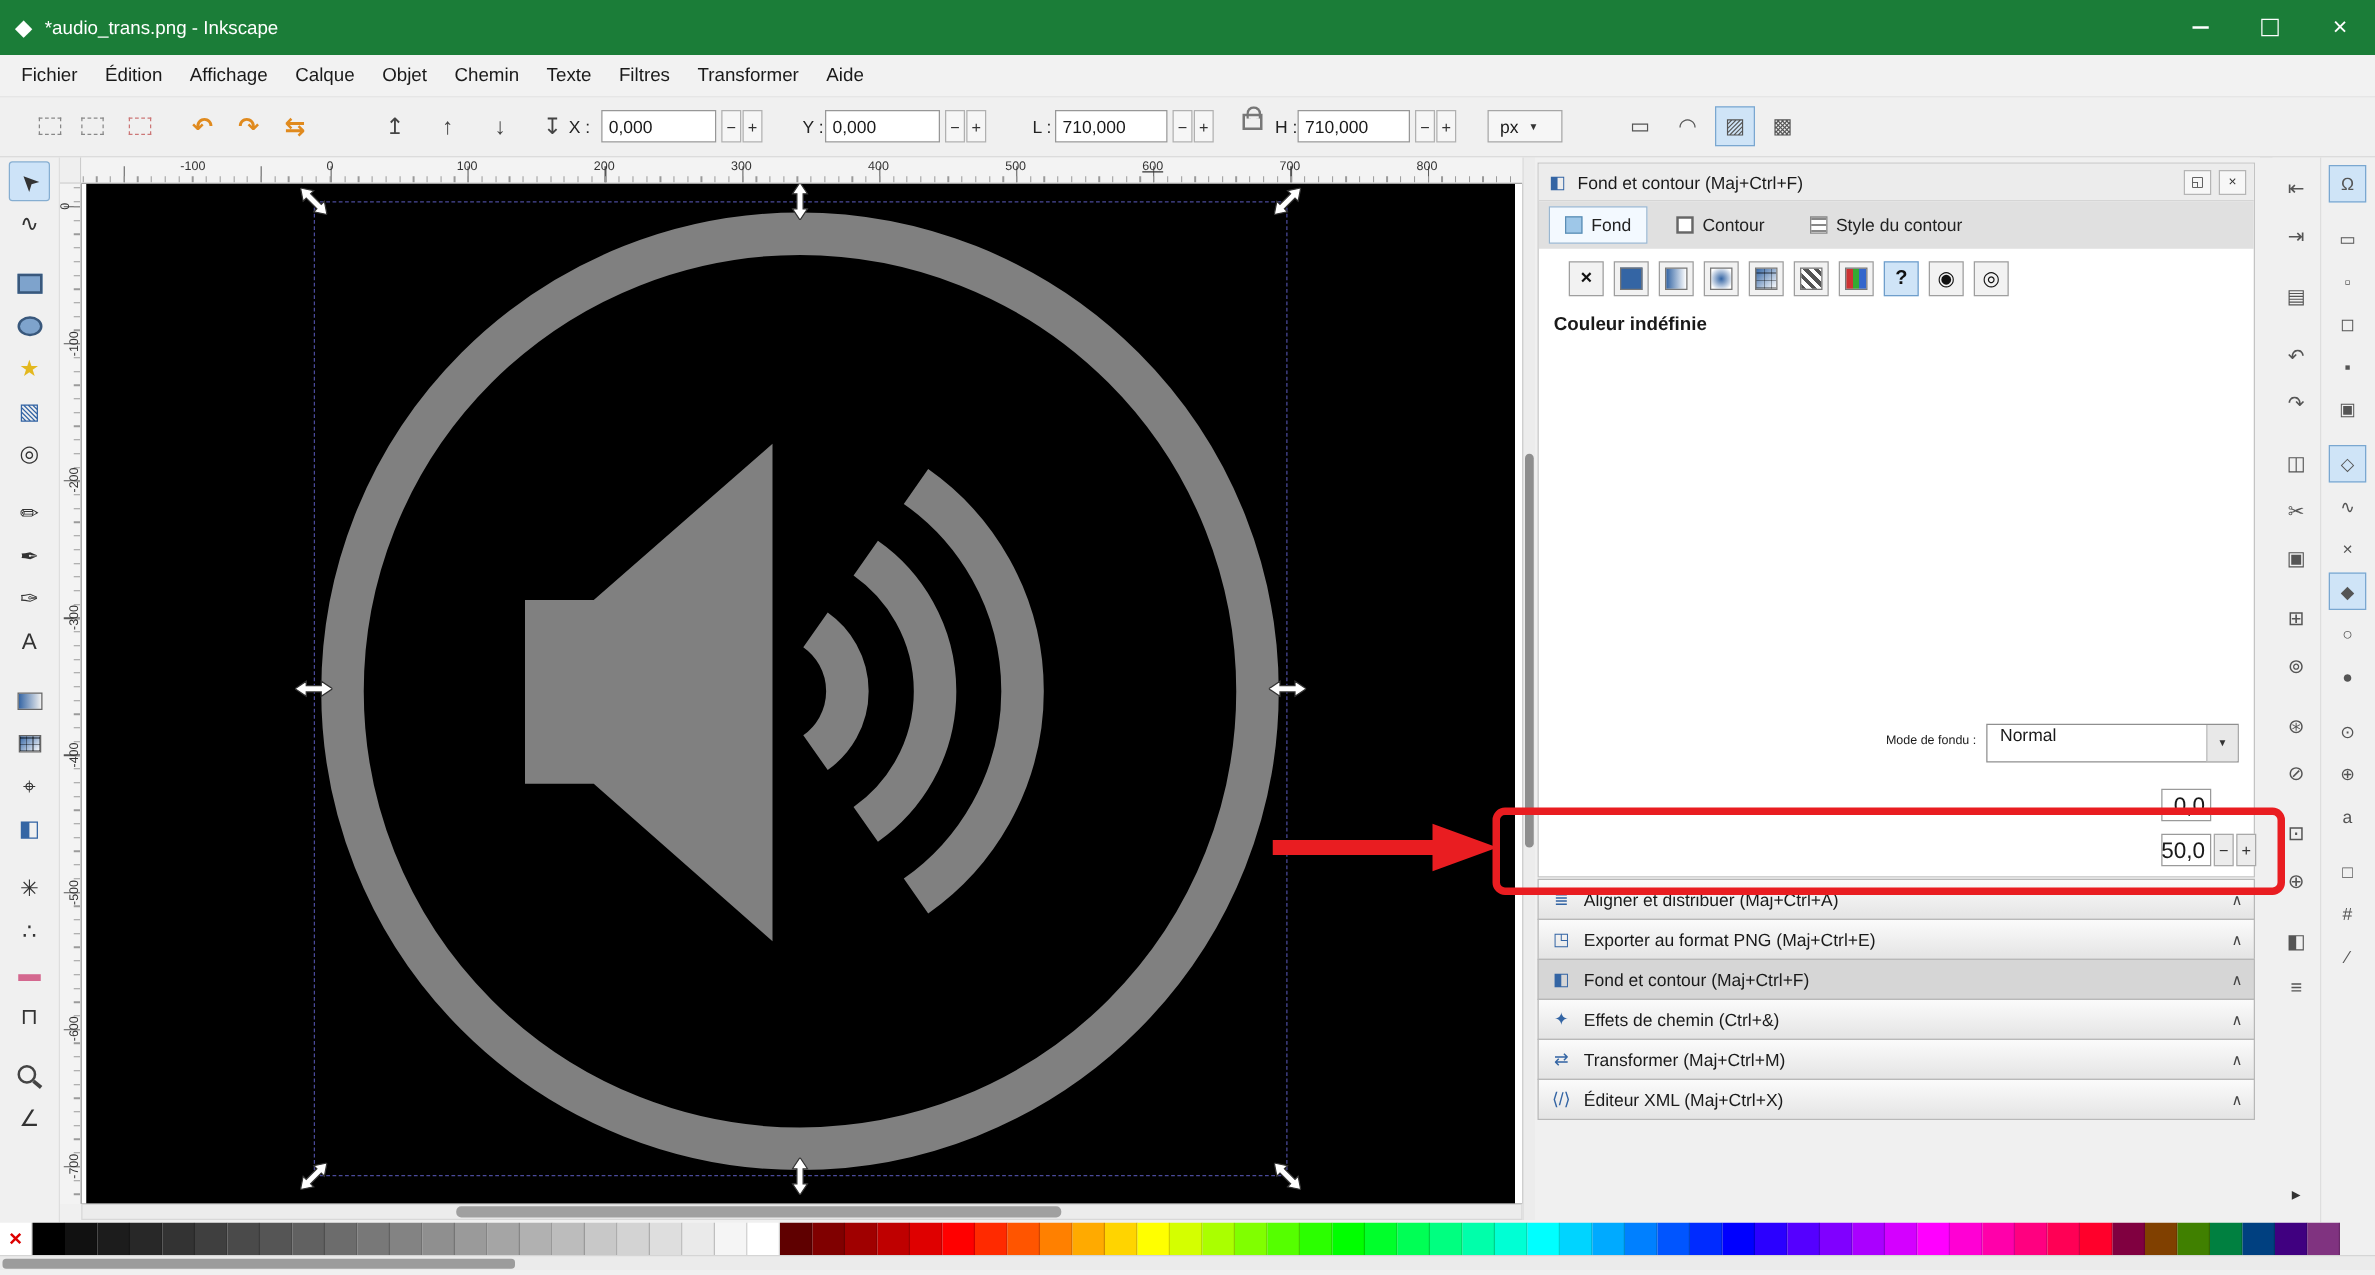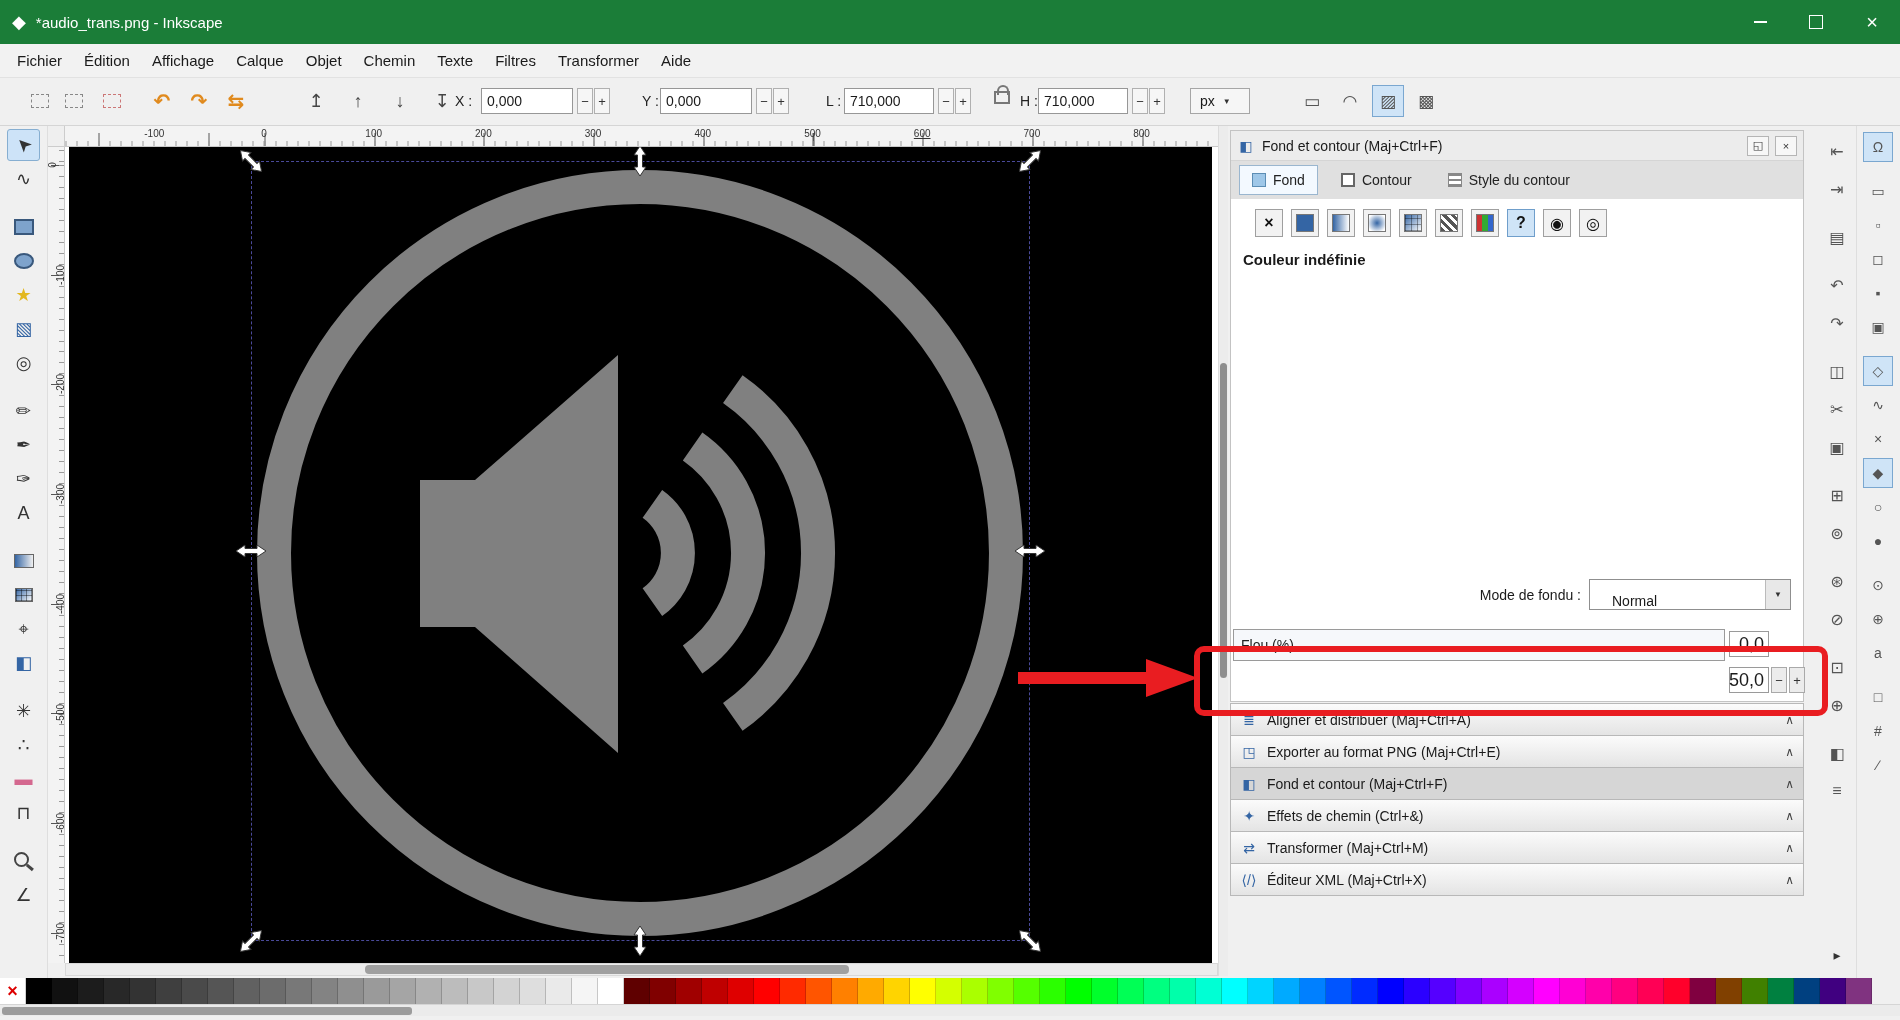--- a/index.html
+++ b/index.html
@@ -85,22 +85,22 @@
   .pbtn.active{background:#cfe4f7;border-color:#6f9ecb;}
   .pglyph{font-size:16px;font-weight:bold;color:#111;}
   .chip{width:18px;height:18px;border:1px solid #777;box-sizing:border-box;}
   .chip.flat{background:#3465a4;}
   .chip.linear{background:linear-gradient(90deg,#3465a4,#ffffff);}
   .chip.radial{background:radial-gradient(circle at 50% 50%,#3465a4,#ffffff 85%);}
   .chip.mesh{background-image:repeating-linear-gradient(90deg,rgba(0,0,0,.35) 0 1px,transparent 1px 6px),repeating-linear-gradient(0deg,rgba(0,0,0,.35) 0 1px,transparent 1px 6px),linear-gradient(135deg,#3465a4,#fff);}
   .chip.pattern{background-image:repeating-linear-gradient(45deg,#555 0 3px,#fff 3px 6px);}
   .chip.swatchc{background-image:linear-gradient(90deg,#c33 0 33%,#3a3 33% 66%,#36c 66%);}
   .status-text{position:absolute;left:12px;top:120px;font-size:15px;font-weight:bold;}
-  .blend-label{position:absolute;left:120px;top:456px;width:230px;text-align:right;font-size:14px;}
-  .combo{position:absolute;left:358px;top:448px;width:202px;height:31px;box-sizing:border-box;background:#fff;border:1px solid #8f8f8f;display:flex;align-items:flex-end;padding-left:22px;font-size:14px;}
+  .blend-label{position:absolute;left:120px;top:456px;width:230px;text-align:right;font-size:10px;}
+  .combo{position:absolute;left:358px;top:448px;width:202px;height:31px;box-sizing:border-box;background:#fff;border:1px solid #8f8f8f;display:flex;align-items:flex-start;padding-left:10px;font-size:14px;}
   .arrowbox{margin-left:auto;width:24px;height:100%;background:#e8e8e8;border-left:1px solid #bbb;display:flex;align-items:center;justify-content:center;font-size:8px;color:#333;}
   .slider-row{position:absolute;left:2px;width:492px;box-sizing:border-box;border:1px solid #9a9a9a;background:#f6f8fb;overflow:hidden;}
   .slider-row.blur{top:498px;height:32px;}
   .slider-row.opacity{top:532px;height:34px;}
   .slider-label{font-size:14px;position:absolute;left:7px;top:50%;transform:translateY(-50%);white-space:nowrap;}
   .slider-label.dark{color:#222;}
   .slider-label.light{color:#fff;}
   .slider-fill{position:absolute;left:0;top:0;bottom:0;background:linear-gradient(#6aa0e0,var(--blue));}
   .valbox{position:absolute;left:498px;width:40px;height:26px;box-sizing:border-box;background:#fff;border:1px solid #9a9a9a;display:flex;align-items:center;justify-content:flex-end;padding-right:4px;font-size:18px;}
   .valbox.blur{top:500px;}
@@ -394,23 +394,20 @@
         </div>
         <div class="pbtn">
           <span class="pglyph">◎</span>
         </div>
       </div>
     <div class="status-text">Couleur indéfinie</div>
     <div class="blend-label">Mode de fondu :</div>
     <div class="combo">
       <span>Normal</span>
       <span class="arrowbox">▼</span>
-    </div>
-    <div class="slider-row blur">
-      <span class="slider-label dark">Flou (%)</span>
     </div>
     <div class="valbox blur">0,0</div>
     <div class="valbox opac">50,0</div>
     <div class="spin2" style="left:540px;top:536px;">−</div>
     <div class="spin2" style="left:558px;top:536px;">+</div>
   </div>
   <div class="docked">
       <div class="dock">
         <span class="dicon">≣</span>
         <span class="dlabel">Aligner et distribuer (Maj+Ctrl+A)</span>

